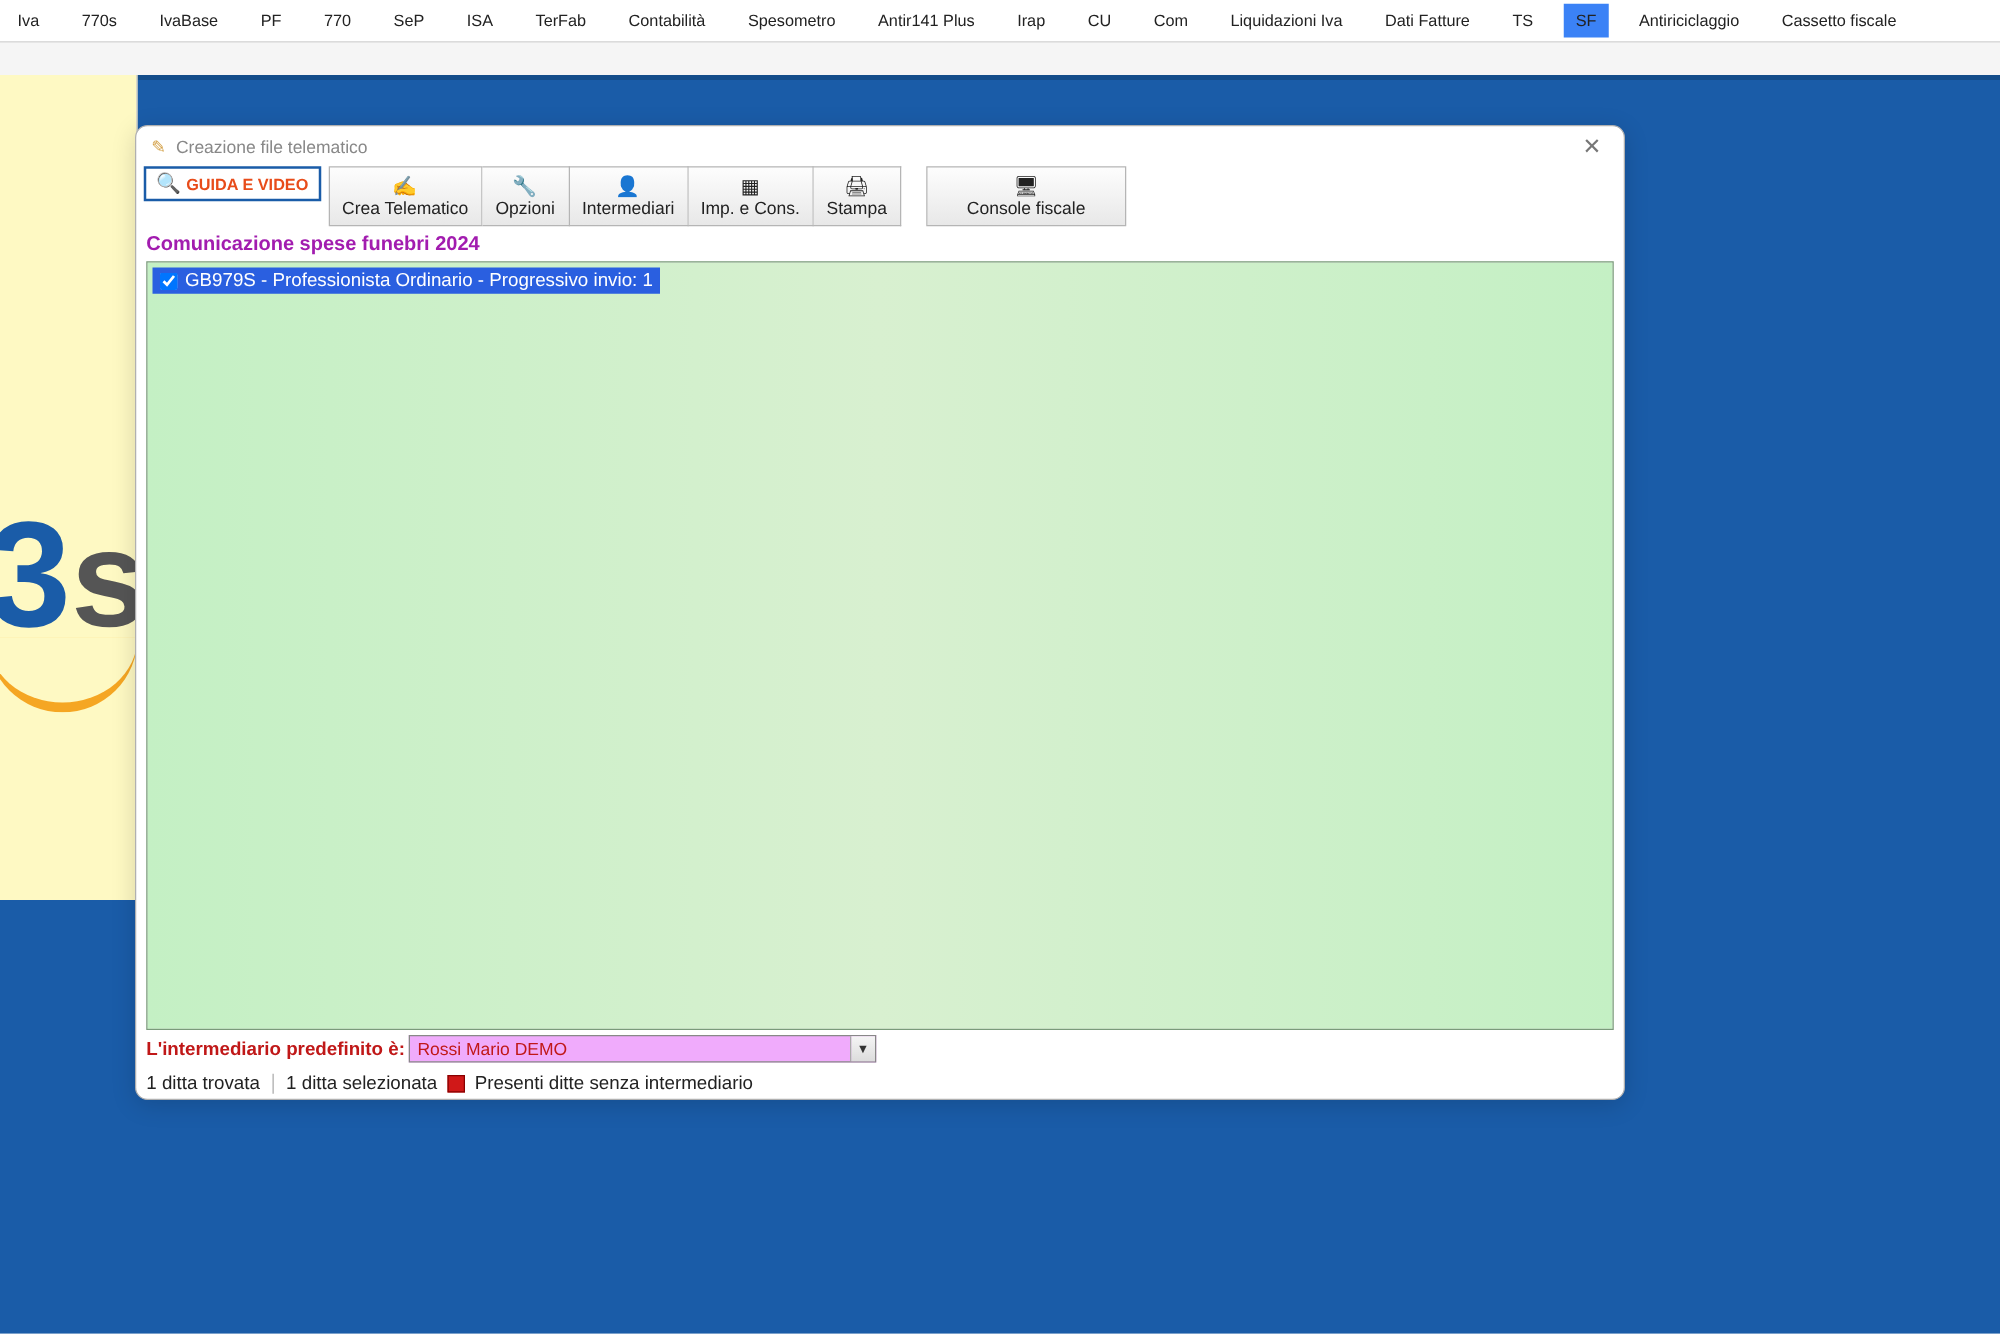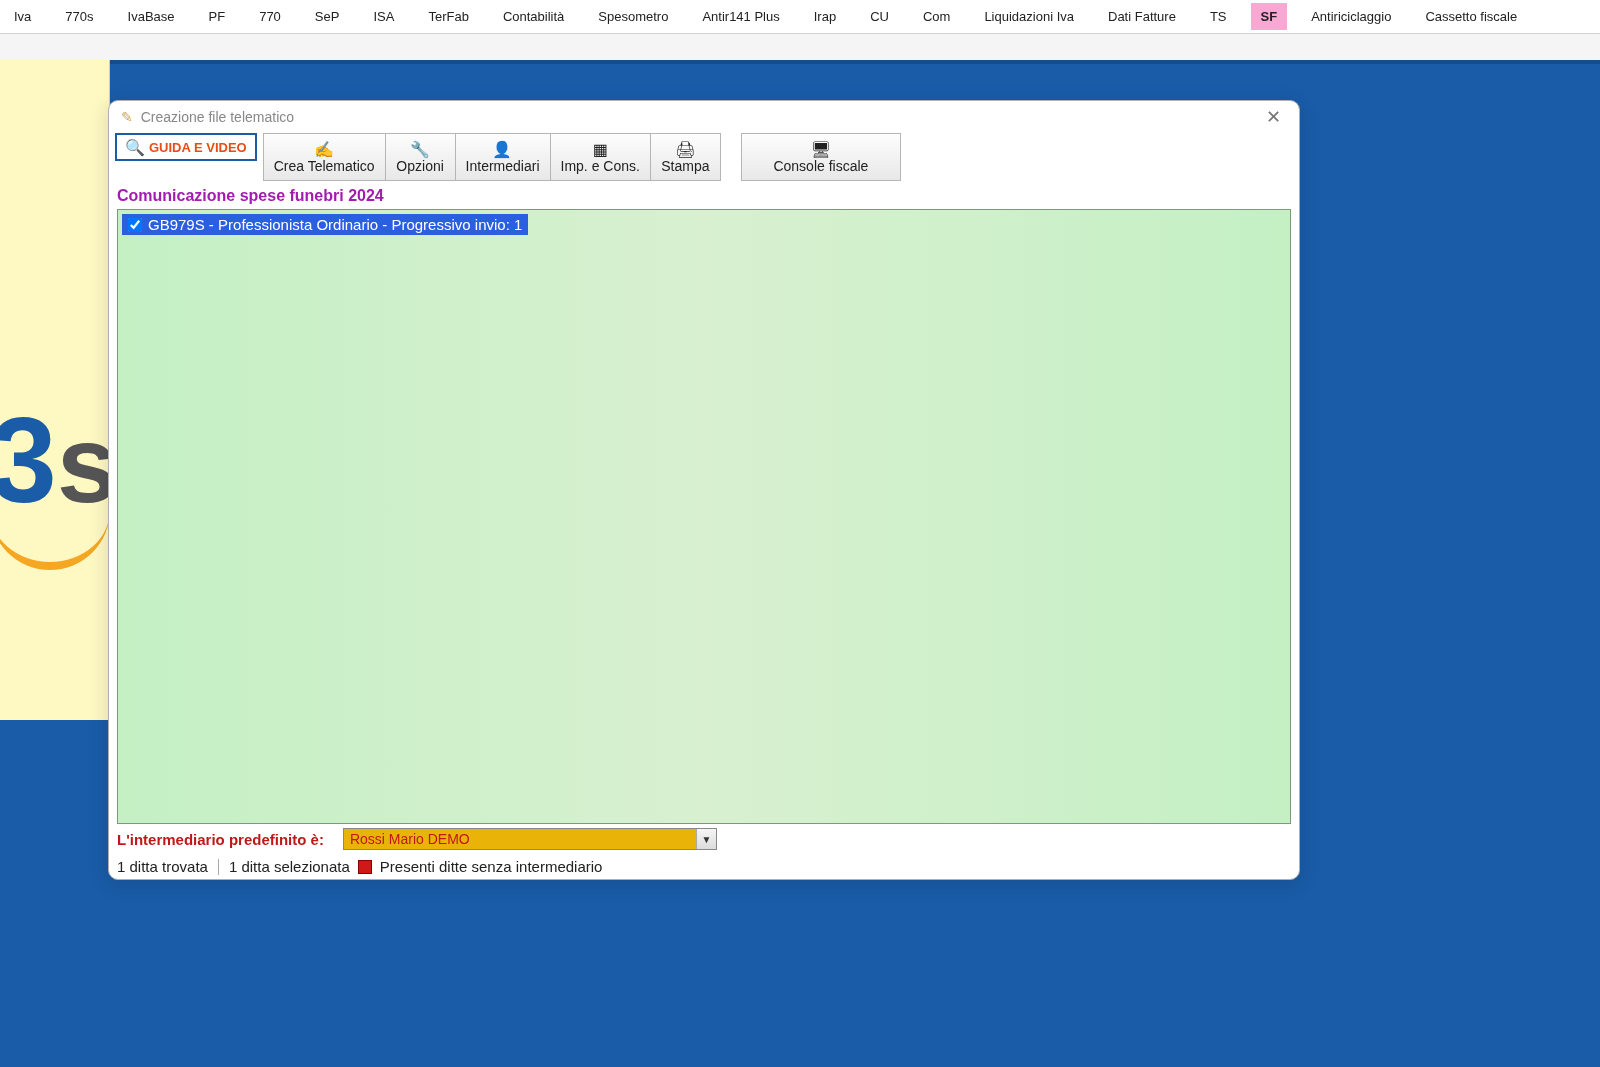--- a/index.html
+++ b/index.html
@@ -20,22 +20,21 @@
     align-items: center;
     padding: 0 4px;
     gap: 14px;
   }
   .menubar .menu-item {
     padding: 6px 10px;
     color: #222;
     cursor: default;
   }
   .menubar .menu-item.active {
-    background: #f9a8d4;
-    font-weight: bold;
+    background: #3b82f6;
   }
   .blue-area {
     position: absolute;
     top: 60px;
     left: 0;
     right: 0;
     bottom: 0;
     background: #1a5ca8;
     border-top: 4px solid #144d8a;
   }
@@ -185,24 +184,23 @@
   }
   .bottom-label {
     color: #c01818;
     font-weight: bold;
     font-size: 15px;
   }
   .combo {
     display: flex;
     align-items: center;
     border: 1px solid #888;
-    background: #eab308;
+    background: #f0abfc;
     height: 22px;
     width: 374px;
-    margin-left: 16px;
   }
   .combo .combo-text {
     flex: 1;
     color: #c01818;
     padding: 0 6px;
     font-size: 14px;
   }
   .combo .combo-arrow {
     width: 20px;
     height: 100%;

